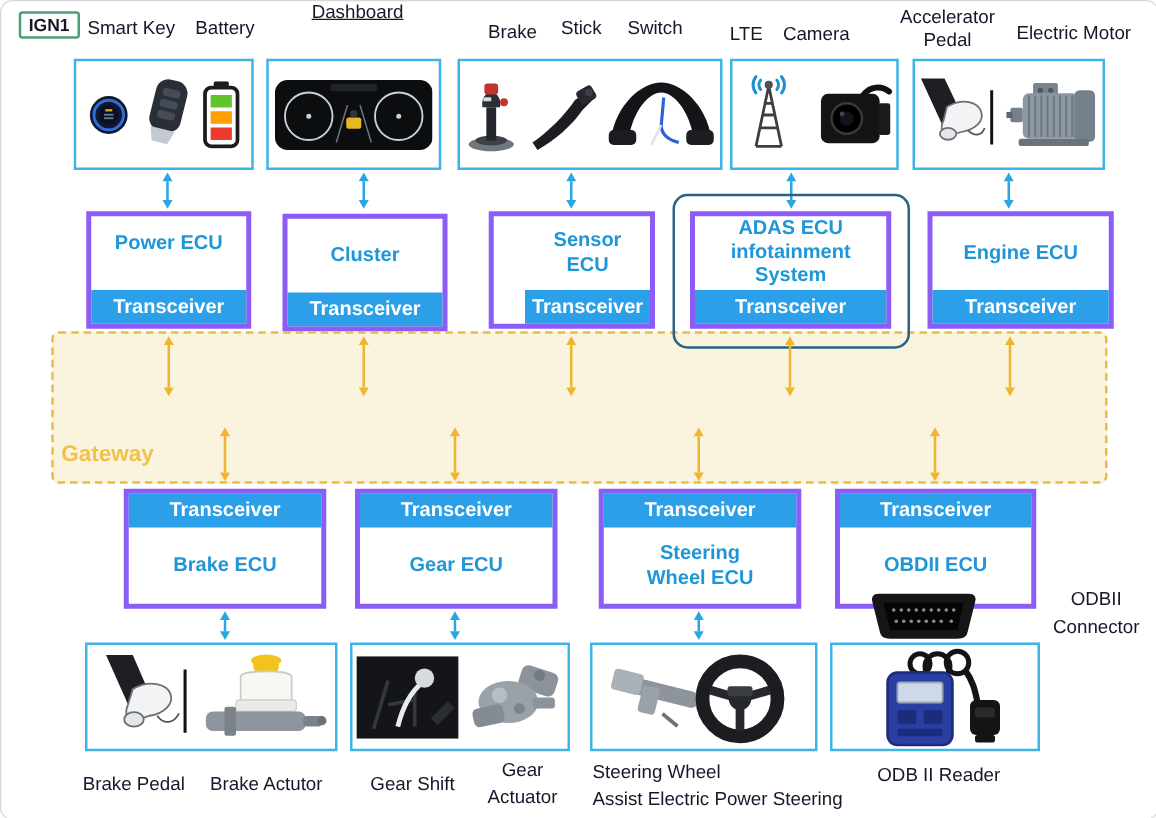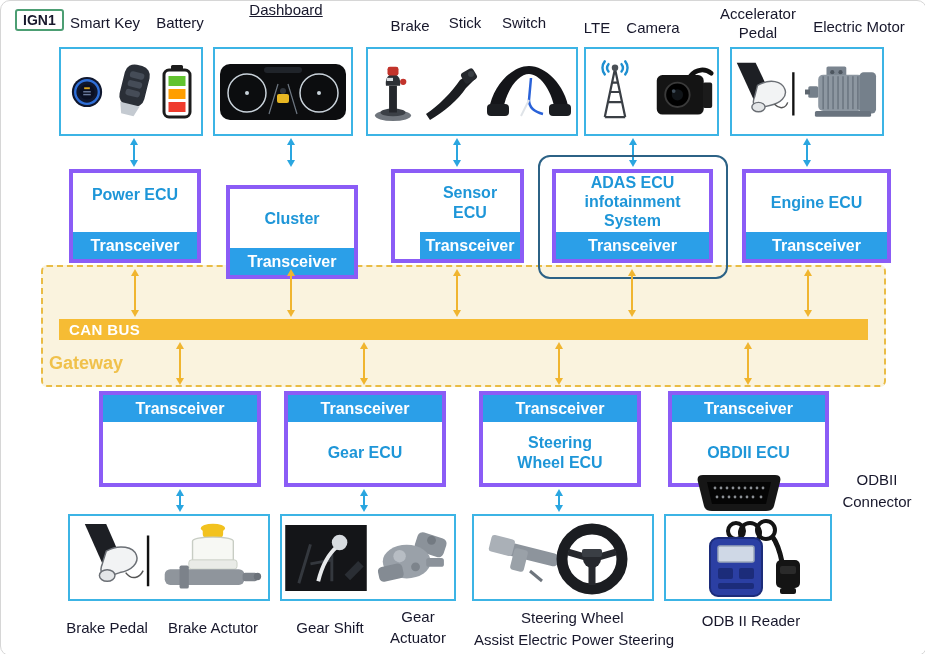--- a/index.html
+++ b/index.html
@@ -158,28 +158,27 @@
   </div>
 
   <div class="varr blue" style="left:132px;top:144px;height:15px;"></div>
   <div class="varr blue" style="left:289px;top:144px;height:15px;"></div>
   <div class="varr blue" style="left:455px;top:144px;height:15px;"></div>
   <div class="varr blue" style="left:631px;top:144px;height:15px;"></div>
   <div class="varr blue" style="left:805px;top:144px;height:15px;"></div>
 
   <div id="gateway"></div>
   <div id="adas-outer"></div>
-  <div id="canbus">CAN BUS</div>
   <div id="gateway-label">Gateway</div>
 
   <div class="ecu" style="left:68px;top:168px;width:132px;height:94px;gap:16px;">
     <div class="ecu-name">Power ECU</div>
     <div class="tx">Transceiver</div>
   </div>
-  <div class="ecu" style="left:225px;top:184px;width:132px;height:94px;">
+  <div class="ecu" style="left:225px;top:170px;width:132px;height:94px;">
     <div class="ecu-name">Cluster</div>
     <div class="tx">Transceiver</div>
   </div>
   <div class="ecu" style="left:390px;top:168px;width:133px;height:94px;padding-left:25px;">
     <div class="ecu-name">Sensor ECU</div>
     <div class="tx">Transceiver</div>
   </div>
   <div class="ecu" style="left:551px;top:168px;width:161px;height:94px;">
     <div class="ecu-name" style="line-height:1.18;padding:0 2px;">ADAS ECU infotainment System</div>
     <div class="tx">Transceiver</div>
@@ -195,20 +194,21 @@
   <div class="varr gold" style="left:630px;top:275px;height:34px;"></div>
   <div class="varr gold" style="left:806px;top:275px;height:34px;"></div>
 
   <div class="varr gold" style="left:178px;top:348px;height:29px;"></div>
   <div class="varr gold" style="left:362px;top:348px;height:29px;"></div>
   <div class="varr gold" style="left:557px;top:348px;height:29px;"></div>
   <div class="varr gold" style="left:746px;top:348px;height:29px;"></div>
 
   <div class="ecu" style="left:98px;top:390px;width:162px;height:96px;">
     <div class="tx">Transceiver</div>
+    <div class="ecu-name">Brake ECU</div>
   </div>
   <div class="ecu" style="left:283px;top:390px;width:162px;height:96px;">
     <div class="tx">Transceiver</div>
     <div class="ecu-name">Gear ECU</div>
   </div>
   <div class="ecu" style="left:478px;top:390px;width:162px;height:96px;">
     <div class="tx">Transceiver</div>
     <div class="ecu-name" style="padding:0 28px;">Steering Wheel ECU</div>
   </div>
   <div class="ecu" style="left:667px;top:390px;width:161px;height:96px;">
@@ -311,17 +311,17 @@
       <rect x="102" y="42" width="24" height="28" rx="5" fill="#141414"></rect>
       <rect x="106" y="70" width="16" height="6" rx="2" fill="#141414"></rect>
       <rect x="106" y="48" width="16" height="8" rx="2" fill="#2a2a2a"></rect>
     </svg>
   </div>
 
   <div class="lbl cx" style="left:106px;top:618px;">Brake Pedal</div>
   <div class="lbl cx" style="left:212px;top:618px;">Brake Actutor</div>
   <div class="lbl cx" style="left:329px;top:618px;">Gear Shift</div>
   <div class="lbl cx wrap2" style="left:417px;top:605px;width:76px;line-height:21px;">Gear Actuator</div>
-  <div class="lbl" style="left:473px;top:608px;margin-left:47px;">Steering Wheel</div>
+  <div class="lbl" style="left:473px;top:608px;">Steering Wheel</div>
   <div class="lbl" style="left:473px;top:630px;">Assist Electric Power Steering</div>
   <div class="lbl cx" style="left:750px;top:611px;">ODB II Reader</div>
 
 </div>
 
 </body></html>

